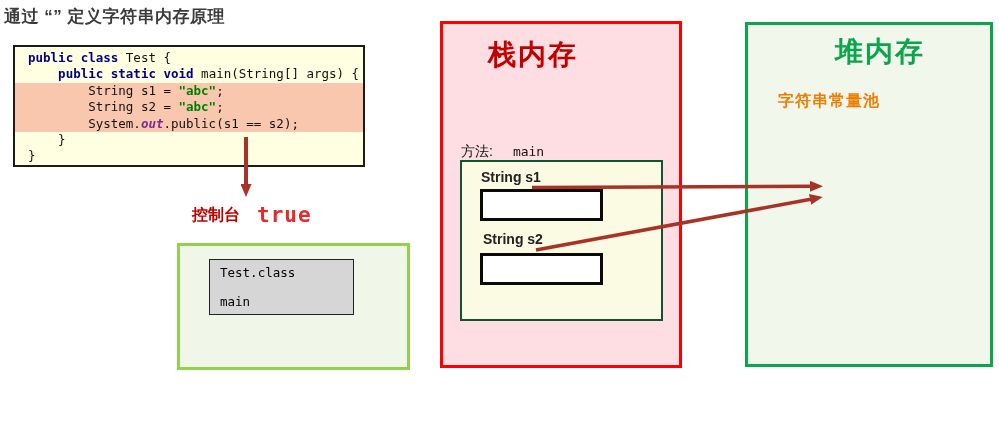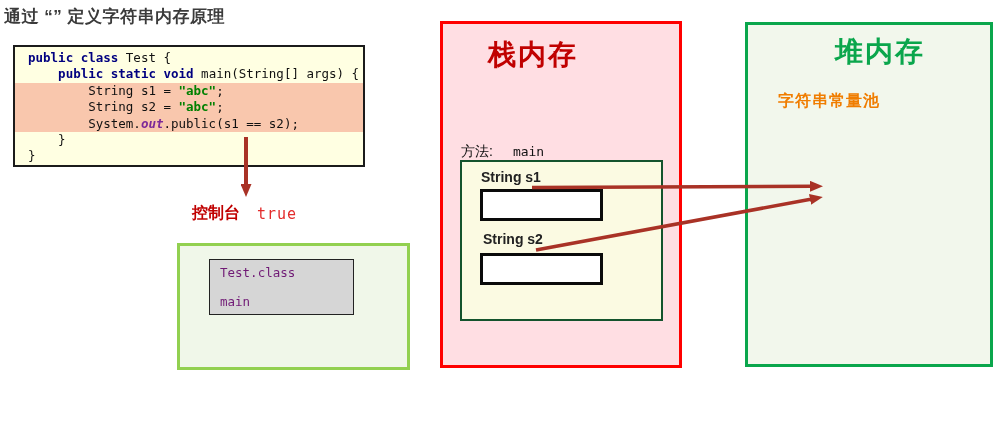--- a/index.html
+++ b/index.html
@@ -26,35 +26,35 @@
   }
   .code-line.hl{background:var(--code-highlight,#f9c7ad);}
   .tok-kw{color:var(--keyword-navy,#000080);font-weight:bold;}
   .tok-str{color:var(--string-green,#008000);font-weight:bold;}
   .tok-field{color:var(--field-purple,#7d2998);font-weight:bold;font-style:italic;}
   
   .console-row{position:absolute;left:192px;top:203px;display:flex;gap:17px;align-items:center;}
   .console-label{font-size:16px;font-weight:bold;color:var(--console-label-red,#c00000);}
   .console-value{
     font-family:"DejaVu Sans Mono","Liberation Mono",monospace;
-    font-size:15px;font-weight:normal;color:var(--console-true-red,#e32b2b);letter-spacing:1px;
+    font-size:21px;font-weight:bold;color:var(--console-true-red,#e32b2b);letter-spacing:1px;
   }
   
   .method-area{
     position:absolute;left:177px;top:243px;width:227px;height:121px;
     background:var(--method-bg,#f0f7e9);border:3px solid var(--method-green,#92d050);
   }
   .class-box{
     position:absolute;left:29px;top:13px;width:123px;height:44px;
     background:var(--gray-box-bg,#d6d6d6);border:1px solid #222;
     padding:5px 10px;display:flex;flex-direction:column;justify-content:space-between;
   }
   .class-box .mono12{
     font-family:"DejaVu Sans Mono","Liberation Mono",monospace;
-    font-size:12.5px;color:#701a75;
+    font-size:12.5px;color:#000000;
   }
   .method-area-label{
     position:absolute;left:0;bottom:5px;width:100%;text-align:center;
     font-size:26px;font-weight:bold;color:var(--method-green,#92d050);letter-spacing:2px;
   }
   
   .stack-box{
     position:absolute;left:440px;top:21px;width:236px;height:341px;
     background:var(--stack-bg,#ffdee3);border:3px solid var(--stack-border,#ff0000);
   }

